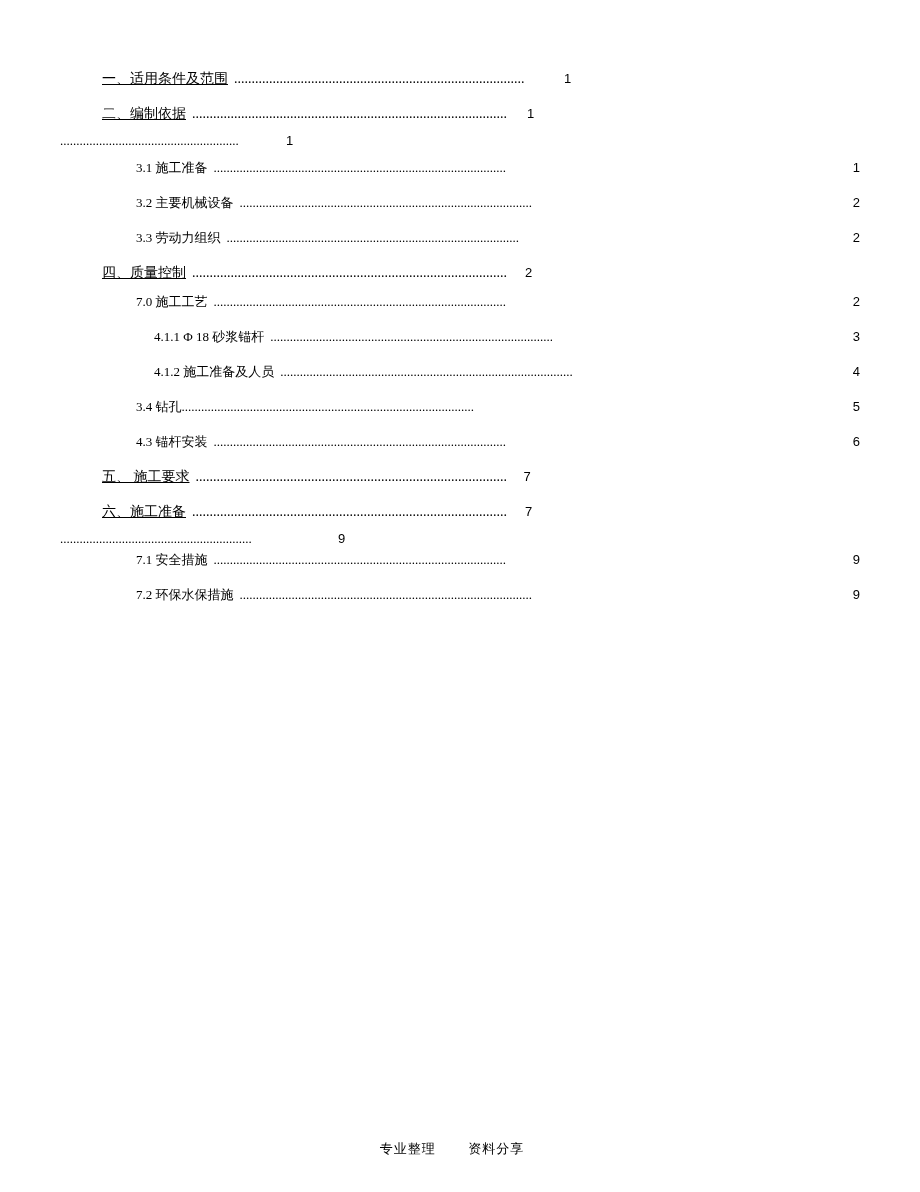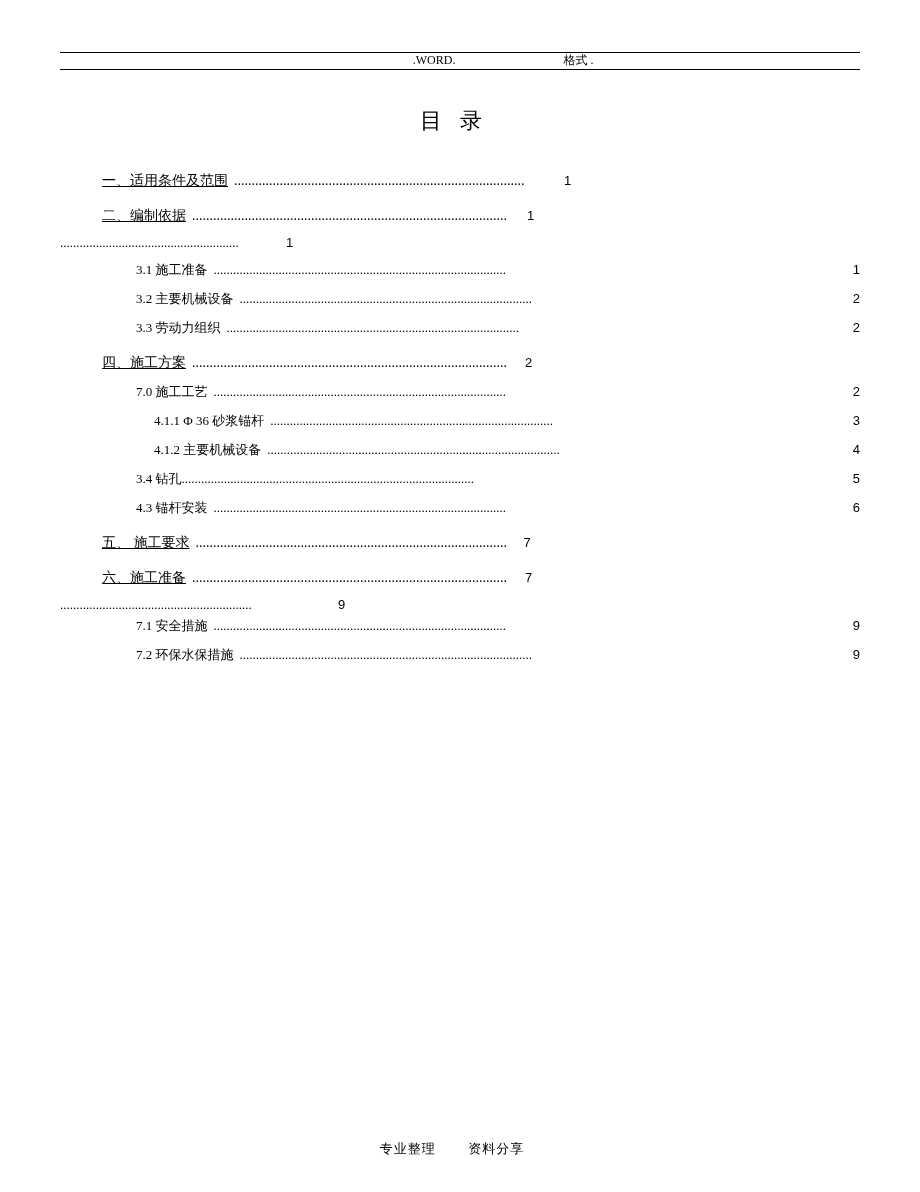--- a/index.html
+++ b/index.html
@@ -31,21 +31,21 @@
   .title {
     text-align: center;
     font-size: 22px;
     letter-spacing: 18px;
     margin-top: 36px;
     margin-bottom: 36px;
   }
   .toc { width: 100%; }
   .entry { display: flex; align-items: baseline; font-size: 13px; line-height: 17px; }
   .entry.top   { margin-top: 18px; font-size: 14px; }
-  .entry.sub1  { margin-top: 12px; }
+  .entry.sub1  { margin-top: 18px; }
   .label { white-space: nowrap; }
   .ind-0  { padding-left: 42px; text-decoration: underline; }
   .ind-1  { padding-left: 76px; }
   .ind-2  { padding-left: 94px; }
   .ind-c  { padding-left: 160px; font-size: 12px; } 
   .leader {
     flex: 0 0 auto;
     overflow: hidden;
     white-space: nowrap;
     color: #000;
@@ -59,26 +59,21 @@
     text-align: center;
     font-size: 13px;
     letter-spacing: 1px;
   }
   .footer .space { display: inline-block; width: 24px; }
 </style>
 </head>
 <body>
 <div class="page">
 
-  <div class="header">
-    <span class="left">.WORD.</span>
-    <span class="right">格式 .</span>
-  </div>
-
-  <div class="title">目录</div>
+
 
   <div class="toc">
 
     <div class="entry top">
       <span class="label ind-0">一、适用条件及范围</span>
       <span style="width:6px"></span>
       <span class="leader" style="width:290px">..........................................................................................</span>
       <span class="gap" style="width:40px"></span>
       <span class="pg">1</span>
     </div>
@@ -113,43 +108,43 @@
     </div>
     <div class="entry sub1">
       <span class="label ind-1">3.3 劳动力组织</span>
       <span style="width:6px"></span>
       <span class="leader" style="width:335px">..........................................................................................</span>
       <span style="flex:1"></span>
       <span class="pg">2</span>
     </div>
 
     <div class="entry top">
-      <span class="label ind-0">四、施工方案</span>
+      <span class="label ind-0">四、质量控制</span>
       <span style="width:6px"></span>
       <span class="leader" style="width:315px">..........................................................................................</span>
       <span class="gap" style="width:18px"></span>
       <span class="pg">2</span>
     </div>
 
     <div class="entry sub1" style="margin-top:12px">
       <span class="label ind-1">7.0 施工工艺</span>
       <span style="width:6px"></span>
       <span class="leader" style="width:335px">..........................................................................................</span>
       <span style="flex:1"></span>
       <span class="pg">2</span>
     </div>
     <div class="entry sub1">
-      <span class="label ind-2">4.1.1 Φ 36 砂浆锚杆</span>
+      <span class="label ind-2">4.1.1 Φ 18 砂浆锚杆</span>
       <span style="width:6px"></span>
       <span class="leader" style="width:282px">..........................................................................................</span>
       <span style="flex:1"></span>
       <span class="pg">3</span>
     </div>
     <div class="entry sub1">
-      <span class="label ind-2">4.1.2 主要机械设备</span>
+      <span class="label ind-2">4.1.2 施工准备及人员</span>
       <span style="width:6px"></span>
       <span class="leader" style="width:297px">..........................................................................................</span>
       <span style="flex:1"></span>
       <span class="pg">4</span>
     </div>
     <div class="entry sub1">
       <span class="label ind-1">3.4 钻孔</span>
       <span class="leader" style="width:368px">..........................................................................................</span>
       <span style="flex:1"></span>
       <span class="pg">5</span>

